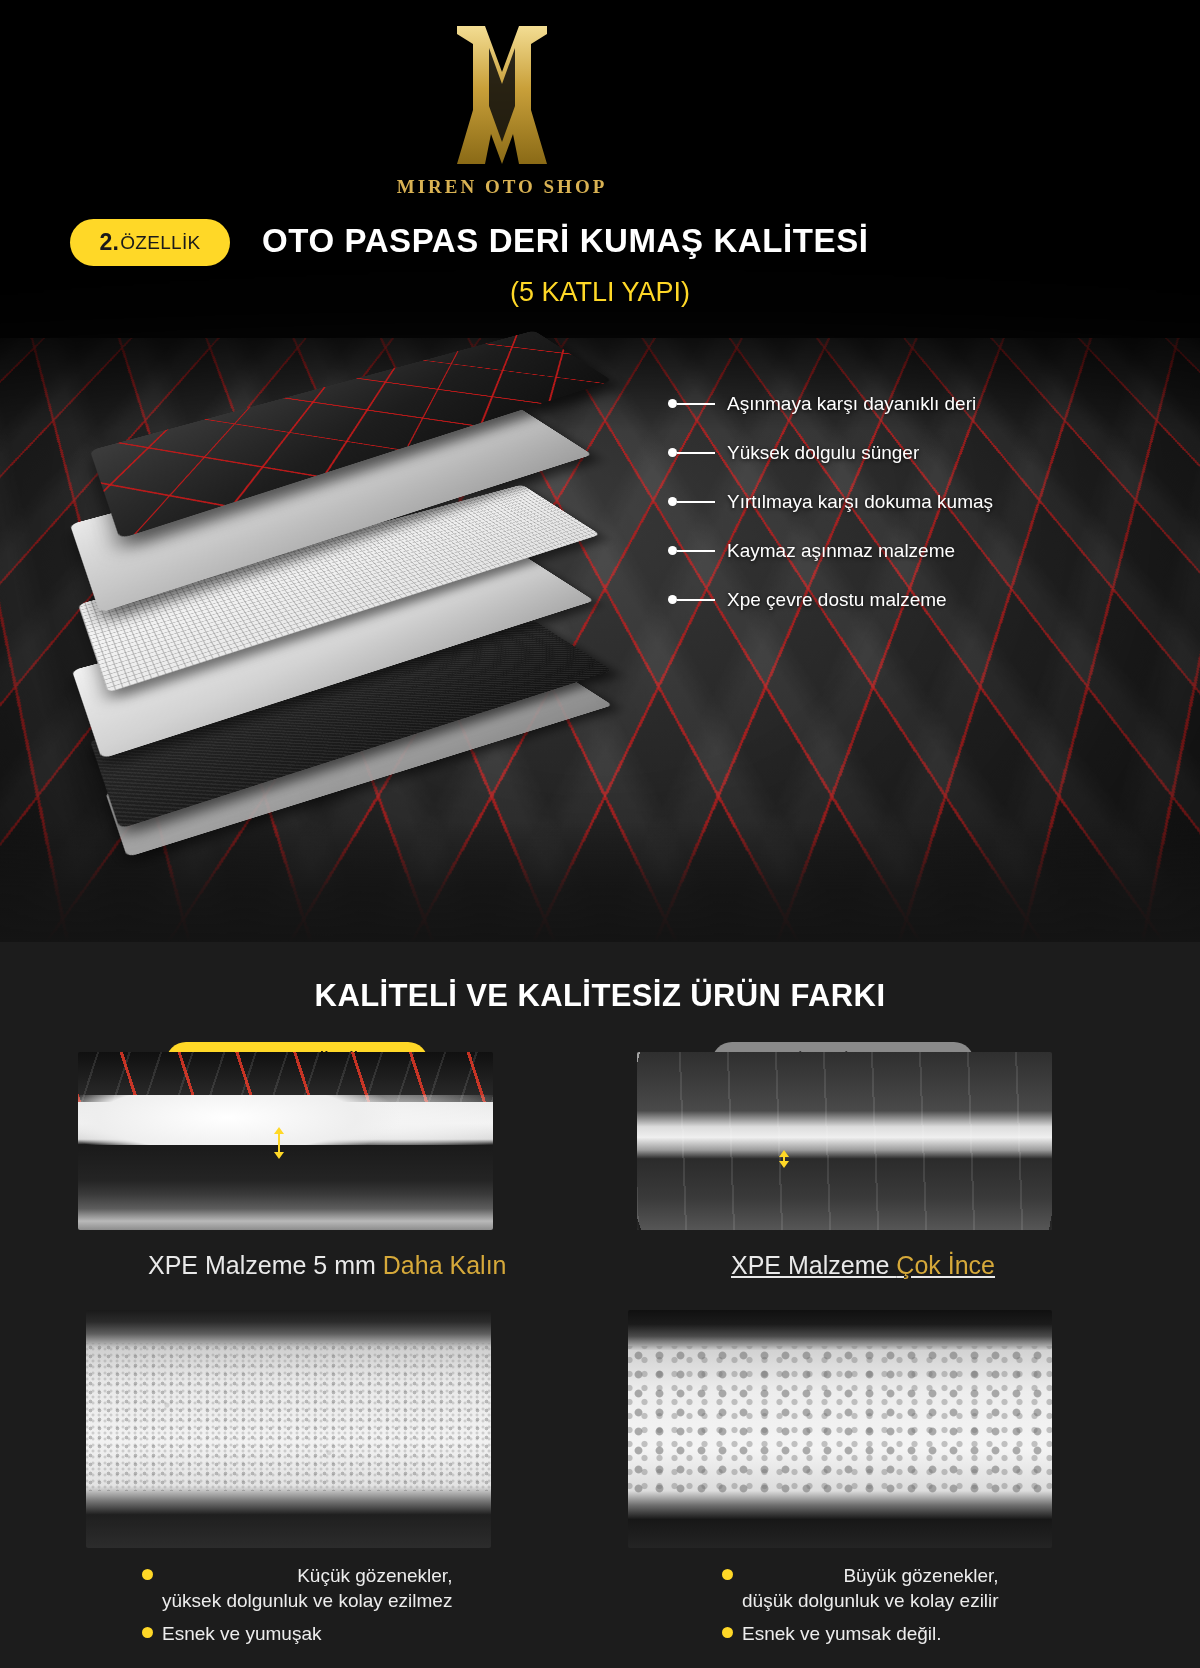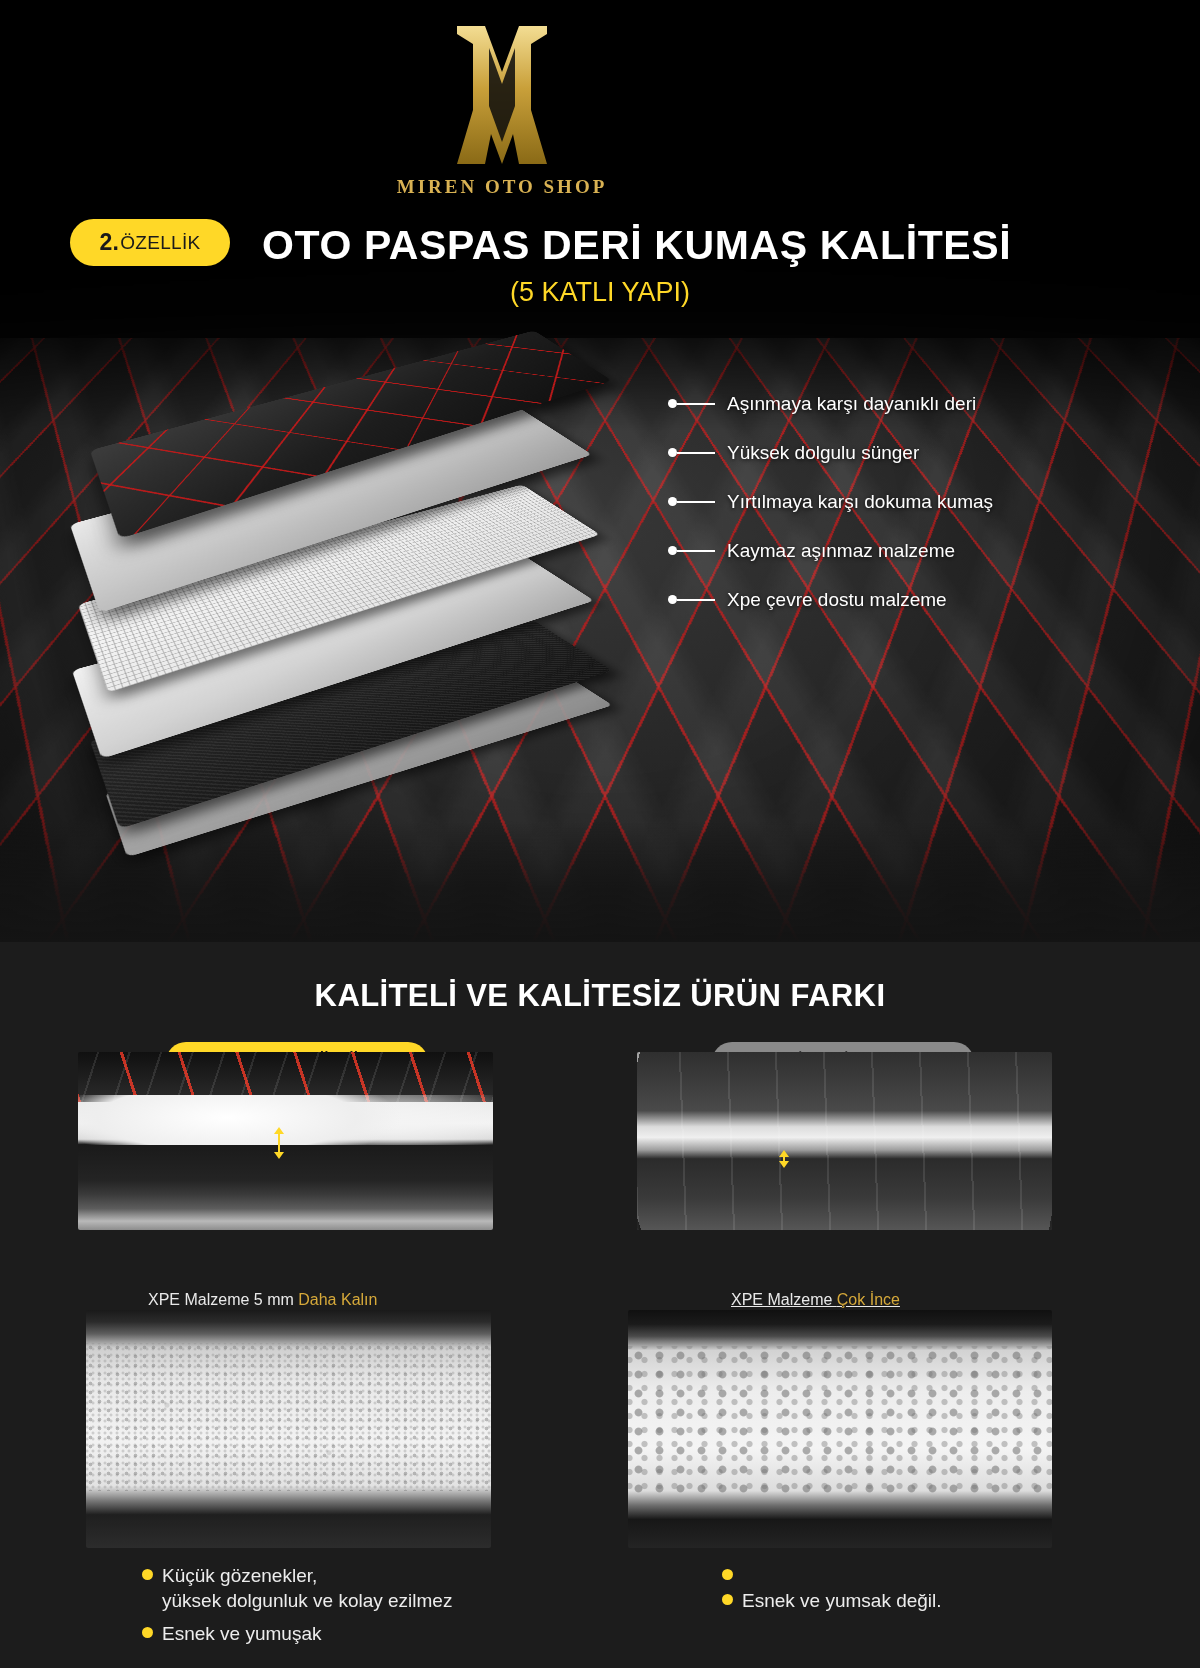--- a/index.html
+++ b/index.html
@@ -108,21 +108,21 @@
     justify-content: center;
     font-size: 19px;
     letter-spacing: .3px;
     z-index: 6;
   }
   .badge b { font-size: 23px; margin-right: 1px; }
   .hero-title {
     position: absolute;
     left: 262px;
     top: 222px;
-    font-size: 41px;
+    font-size: 33px;
     font-weight: bold;
     letter-spacing: .6px;
     color: #ffffff;
     z-index: 6;
   }
   .hero-sub {
     position: absolute;
     left: 0; top: 277px;
     width: 1200px;
     text-align: center;
@@ -337,24 +337,23 @@
   }
   .arrow-marker .bar { width: 2px; background: #ffd827; flex: 1 1 auto; }
   .arrow-marker .tip-up, .arrow-marker .tip-dn {
     width: 0; height: 0; border-left: 5px solid transparent; border-right: 5px solid transparent;
   }
   .arrow-marker .tip-up { border-bottom: 7px solid #ffd827; }
   .arrow-marker .tip-dn { border-top: 7px solid #ffd827; }
 
   .caption {
     position: absolute;
-    font-size: 16px;
+    font-size: 25px;
     color: #e9e9e9;
     white-space: nowrap;
-    margin-top: 40px;
   }
   .caption .hl { color: #d6a93a; }
   .caption.c1 { left: 148px; top: 1251px; }
   .caption.c2 { left: 731px; top: 1251px; text-decoration: underline; }
 
   .bullets {
     position: absolute;
     width: 430px;
   }
   .bullets.bl { left: 142px; top: 1563px; }
@@ -365,20 +364,21 @@
     margin-bottom: 8px;
   }
   .bullet .dot {
     width: 11px; height: 11px; border-radius: 50%;
     background: #ffd827; margin-top: 6px; margin-right: 9px; flex: 0 0 auto;
   }
   .bullet .txt {
     font-size: 19px;
     color: #ededed;
     line-height: 1.32;
+    text-align: right;
   }
 </style>
 </head>
 <body>
 
 <div class="page">
 
   <section class="hero">
     <div class="quilt"></div>
     <div class="hero-fade-top"></div>
@@ -497,20 +497,22 @@
     </div>
     <div class="bullet">
       <span class="dot"></span>
       <span class="txt" style="white-space:pre-line">Esnek ve yumuşak</span>
     </div>
   </div>
 
   <div class="bullets br">
     <div class="bullet">
       <span class="dot"></span>
+      <span class="txt" style="white-space:pre-line">Büyük gözenekler,
+düşük dolgunluk ve kolay ezilir</span>
     </div>
     <div class="bullet">
       <span class="dot"></span>
       <span class="txt" style="white-space:pre-line">Esnek ve yumsak değil.</span>
     </div>
   </div>
 
 </div>
 
 </body></html>

